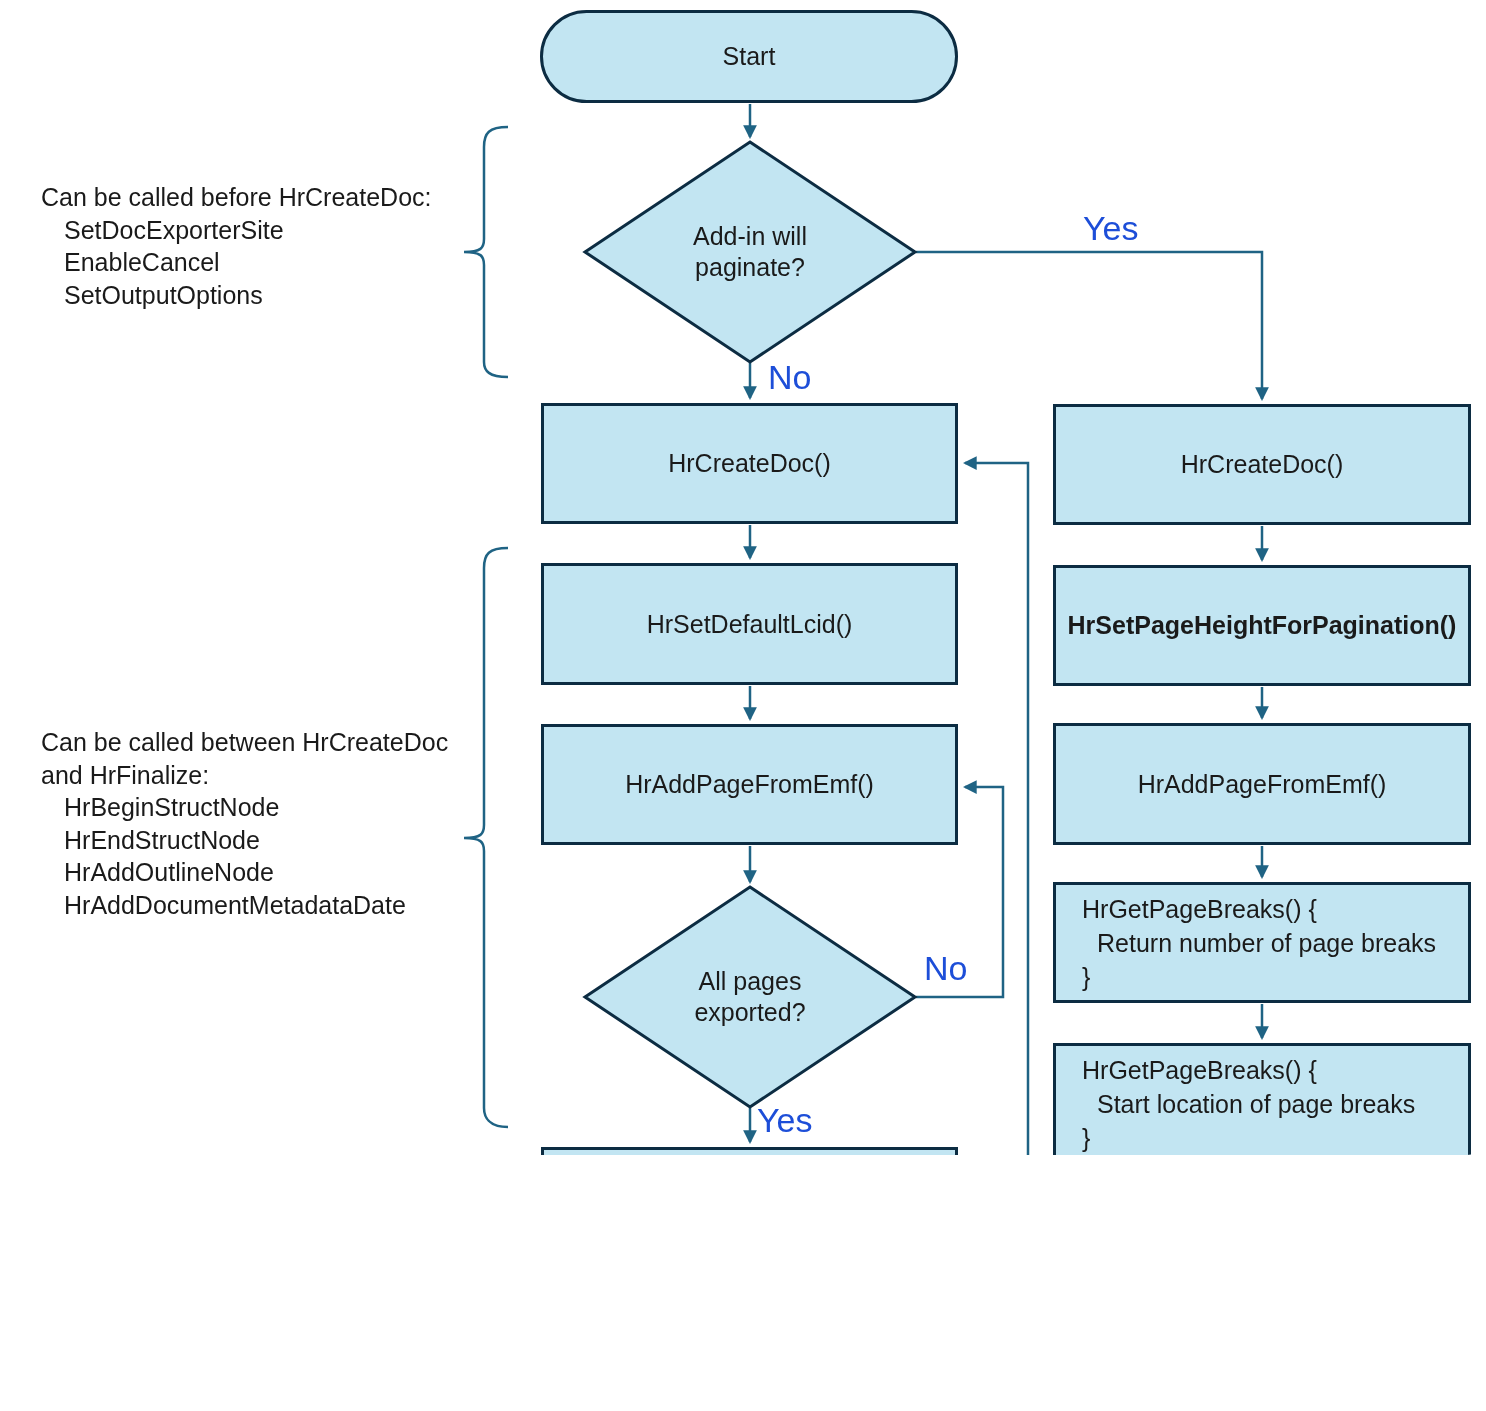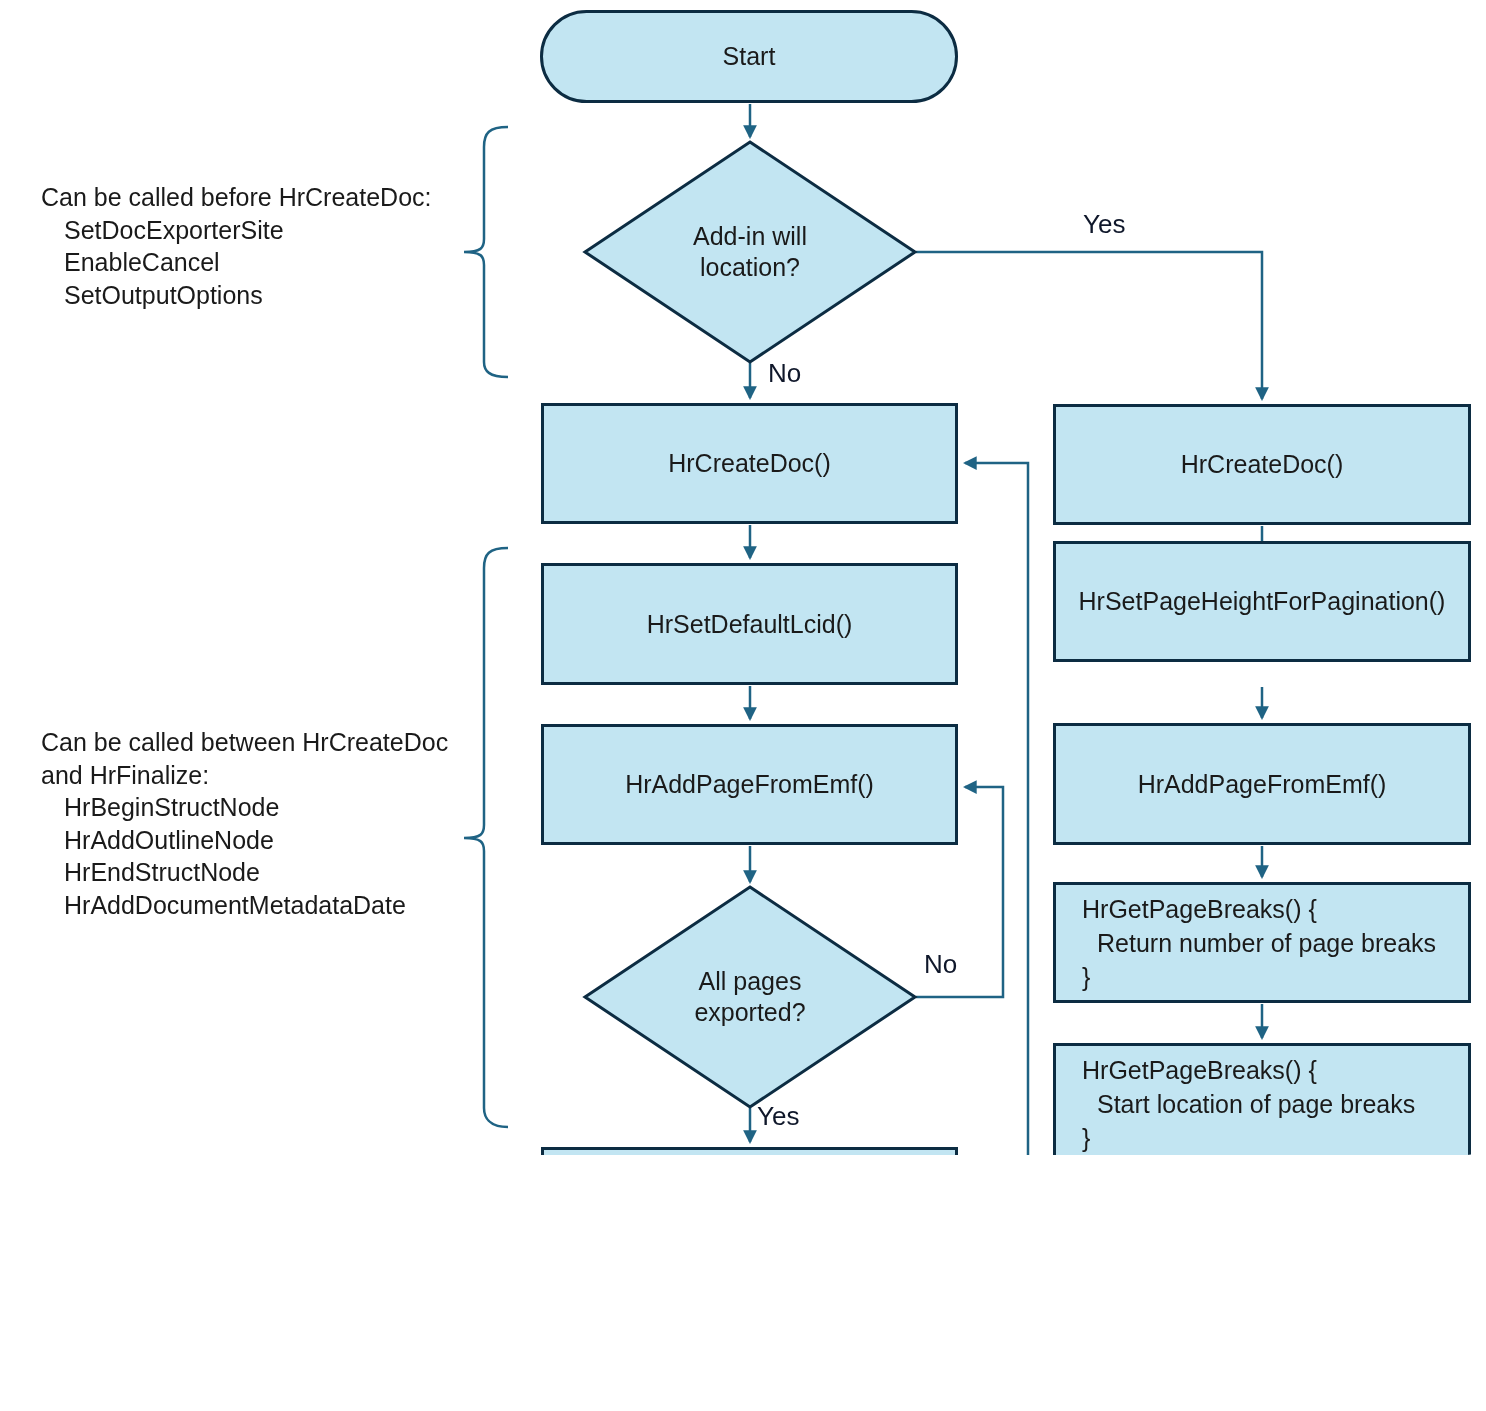--- a/index.html
+++ b/index.html
@@ -18,21 +18,21 @@
   .code-node {
     flex-direction:column; align-items:flex-start; justify-content:center;
     text-align:left; padding-left:26px; line-height:34px;
   }
   .code-node .indent { padding-left:15px; }
   .diamond-label {
     position:absolute; display:flex; flex-direction:column;
     align-items:center; justify-content:center;
     font-size:25px; line-height:31px; text-align:center; color:#1a1a1a;
   }
-  .edge-label { position:absolute; font-size:26px; color:#0f172a;text-align:right; }
+  .edge-label { position:absolute; font-size:34px; color:#1d4ed8;text-align:right; }
   .annotation { position:absolute; font-size:25px; line-height:32.5px; color:#1a1a1a;margin-left:16px; }
   .annotation .item { padding-left:23px; }
 </style>
 </head>
 <body>
 
 <div class="canvas">
 
   <svg class="layer" viewBox="0 0 1486 1411">
     <defs>
@@ -71,21 +71,21 @@
   <div class="node stadium" style="left:540px; top:10px; width:418px; height:93px;">
     <span>Start</span>
   </div>
 
   <div class="node stadium" style="left:540px; top:1310px; width:418px; height:91px;">
     <span>End</span>
   </div>
 
   <div class="diamond-label" style="left:585px; top:142px; width:330px; height:220px;">
     <div>Add-in will</div>
-    <div>location?</div>
+    <div>paginate?</div>
   </div>
 
   <div class="diamond-label" style="left:585px; top:887px; width:330px; height:220px;">
     <div>All pages</div>
     <div>exported?</div>
   </div>
 
   <div class="node" style="left:541px; top:403px; width:417px; height:121px;">
     <span>HrCreateDoc()</span>
   </div>
@@ -99,21 +99,21 @@
   </div>
 
   <div class="node" style="left:541px; top:1147px; width:417px; height:121px;">
     <span>HrFinalize()</span>
   </div>
 
   <div class="node" style="left:1053px; top:404px; width:418px; height:121px;">
     <span>HrCreateDoc()</span>
   </div>
 
-  <div class="node" style="left:1053px; top:541px; width:418px; height:121px;">
+  <div class="node" style="left:1053px; top:565px; width:418px; height:121px;font-weight:bold;">
     <span>HrSetPageHeightForPagination()</span>
   </div>
 
   <div class="node" style="left:1053px; top:723px; width:418px; height:122px;">
     <span>HrAddPageFromEmf()</span>
   </div>
 
   <div class="node code-node" style="left:1053px; top:882px; width:418px; height:121px;">
     <div>HrGetPageBreaks() {</div>
     <div class="indent">Return number of page breaks</div>
@@ -135,18 +135,18 @@
     <div>Can be called before HrCreateDoc:</div>
     <div class="item">SetDocExporterSite</div>
     <div class="item">EnableCancel</div>
     <div class="item">SetOutputOptions</div>
   </div>
 
   <div class="annotation" style="left:25px; top:726px; width:450px;">
     <div>Can be called between HrCreateDoc</div>
     <div>and HrFinalize:</div>
     <div class="item">HrBeginStructNode</div>
+    <div class="item">HrEndStructNode</div>
     <div class="item">HrAddOutlineNode</div>
-    <div class="item">HrEndStructNode</div>
     <div class="item">HrAddDocumentMetadataDate</div>
   </div>
 
 </div>
 
 </body></html>

